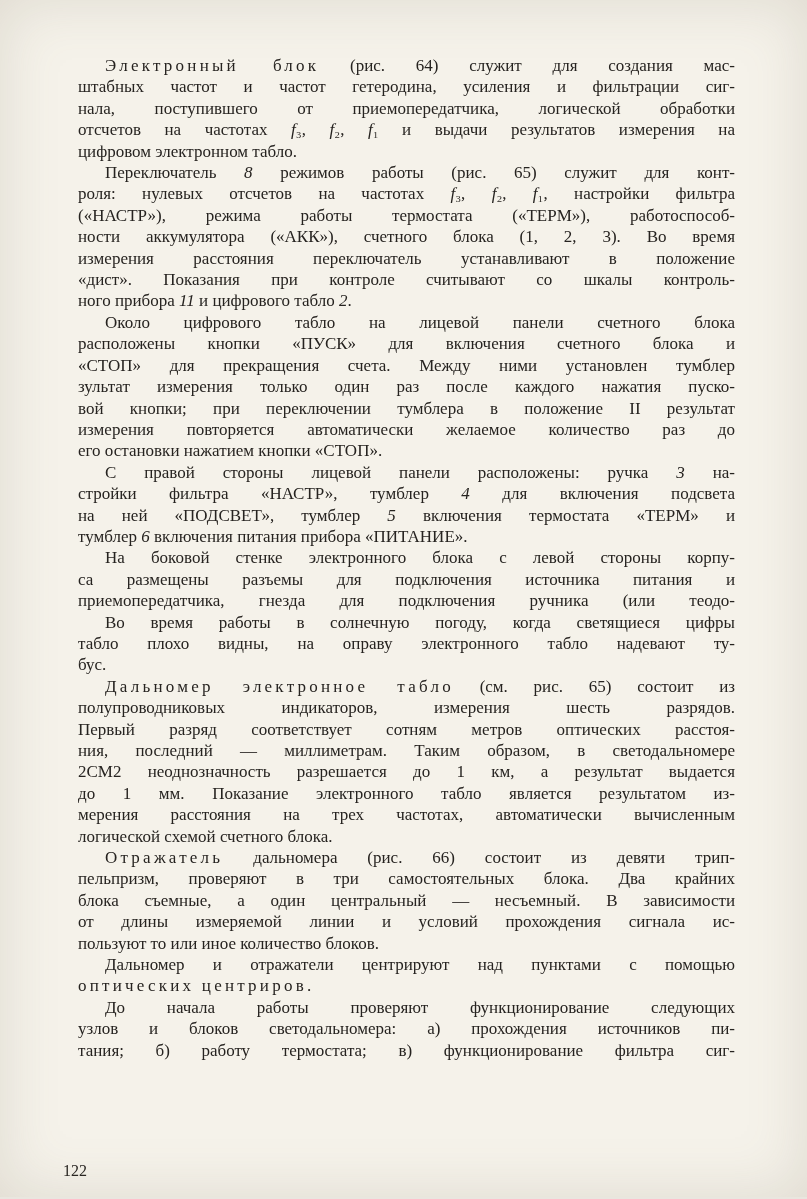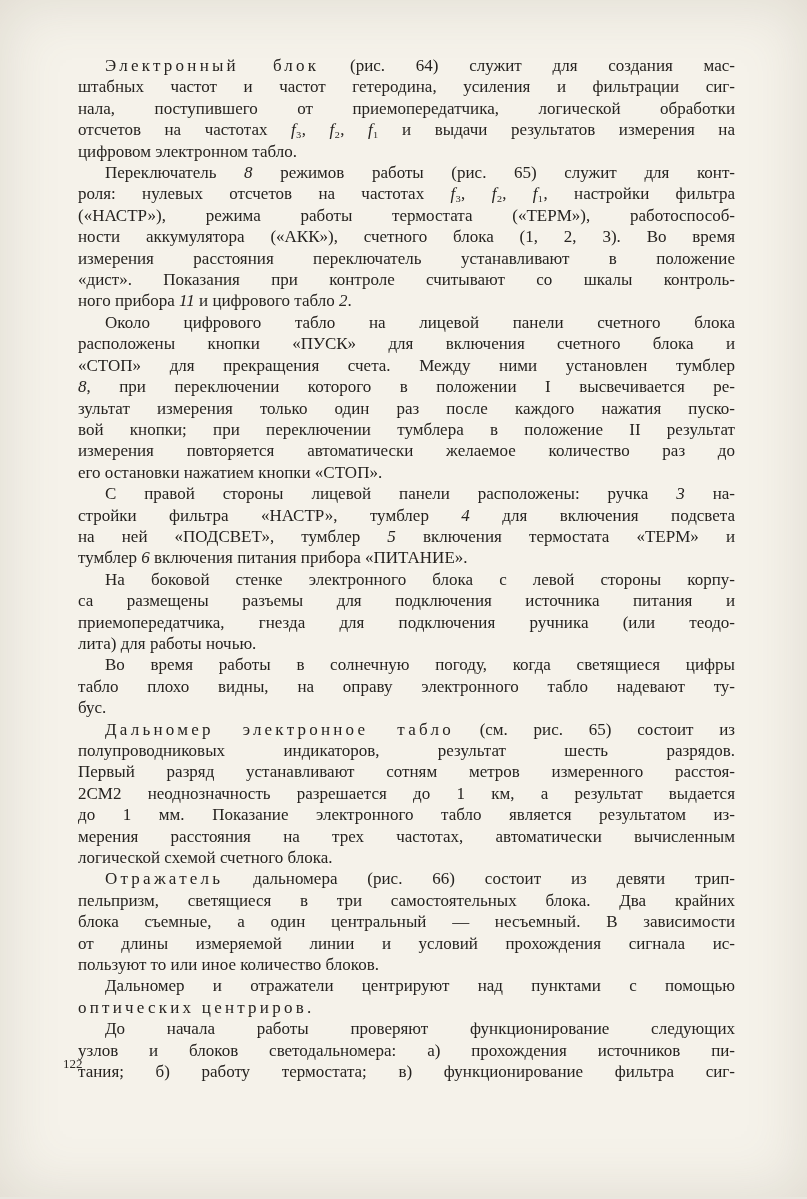--- a/index.html
+++ b/index.html
@@ -47,22 +47,22 @@
   }
   .sp {
     letter-spacing: 0.19em;
   }
   i {
     font-style: italic;
   }
   .page-number {
     position: absolute;
     left: 63px;
-    top: 1056px;
-    font-size: 13px;
+    top: 1162px;
+    font-size: 16px;
     color: #2a2723;
   }
 </style>
 </head>
 <body>
 
 <div class="page">
   <div class="text-block">
       <div class="para">
         <div class="line first"><span class="sp">Электронный блок</span> (рис. 64) служит для создания мас-</div>
@@ -77,55 +77,54 @@
         <div class="line">(«НАСТР»), режима работы термостата («ТЕРМ»), работоспособ-</div>
         <div class="line">ности аккумулятора («АКК»), счетного блока (1, 2, 3). Во время</div>
         <div class="line">измерения расстояния переключатель устанавливают в положение</div>
         <div class="line">«дист». Показания при контроле считывают со шкалы контроль-</div>
         <div class="line last">ного прибора <i>11</i> и цифрового табло <i>2</i>.</div>
       </div>
       <div class="para">
         <div class="line first">Около цифрового табло на лицевой панели счетного блока</div>
         <div class="line">расположены кнопки «ПУСК» для включения счетного блока и</div>
         <div class="line">«СТОП» для прекращения счета. Между ними установлен тумблер</div>
-        <div class="line"><i>8</i>, при переключении которого в положении I высвечивается ре-</div>
         <div class="line">зультат измерения только один раз после каждого нажатия пуско-</div>
         <div class="line">вой кнопки; при переключении тумблера в положение II результат</div>
         <div class="line">измерения повторяется автоматически желаемое количество раз до</div>
         <div class="line last">его остановки нажатием кнопки «СТОП».</div>
       </div>
       <div class="para">
         <div class="line first">С правой стороны лицевой панели расположены: ручка <i>3</i> на-</div>
         <div class="line">стройки фильтра «НАСТР», тумблер <i>4</i> для включения подсвета</div>
         <div class="line">на ней «ПОДСВЕТ», тумблер <i>5</i> включения термостата «ТЕРМ» и</div>
         <div class="line last">тумблер <i>6</i> включения питания прибора «ПИТАНИЕ».</div>
       </div>
       <div class="para">
         <div class="line first">На боковой стенке электронного блока с левой стороны корпу-</div>
         <div class="line">са размещены разъемы для подключения источника питания и</div>
         <div class="line">приемопередатчика, гнезда для подключения ручника (или теодо-</div>
-        <div class="line last">лита) для работы ночью.</div>
       </div>
       <div class="para">
         <div class="line first">Во время работы в солнечную погоду, когда светящиеся цифры</div>
         <div class="line">табло плохо видны, на оправу электронного табло надевают ту-</div>
         <div class="line last">бус.</div>
       </div>
       <div class="para">
         <div class="line first"><span class="sp">Дальномер электронное табло</span> (см. рис. 65) состоит из</div>
-        <div class="line">полупроводниковых индикаторов, результат шесть разрядов.</div>
-        <div class="line">Первый разряд устанавливают сотням метров измеренного расстоя-</div>
+        <div class="line">полупроводниковых индикаторов, измерения шесть разрядов.</div>
+        <div class="line">Первый разряд соответствует сотням метров оптических расстоя-</div>
+        <div class="line">ния, последний — миллиметрам. Таким образом, в светодальномере</div>
         <div class="line">2СМ2 неоднозначность разрешается до 1 км, а результат выдается</div>
         <div class="line">до 1 мм. Показание электронного табло является результатом из-</div>
         <div class="line">мерения расстояния на трех частотах, автоматически вычисленным</div>
         <div class="line last">логической схемой счетного блока.</div>
       </div>
       <div class="para">
         <div class="line first"><span class="sp">Отражатель</span> дальномера (рис. 66) состоит из девяти трип-</div>
-        <div class="line">пельпризм, светящиеся в три самостоятельных блока. Два крайних</div>
+        <div class="line">пельпризм, проверяют в три самостоятельных блока. Два крайних</div>
         <div class="line">блока съемные, а один центральный — несъемный. В зависимости</div>
         <div class="line">от длины измеряемой линии и условий прохождения сигнала ис-</div>
         <div class="line last">пользуют то или иное количество блоков.</div>
       </div>
       <div class="para">
         <div class="line first">Дальномер и отражатели центрируют над пунктами с помощью</div>
         <div class="line last"><span class="sp">оптических центриров</span>.</div>
       </div>
       <div class="para">
         <div class="line first">До начала работы проверяют функционирование следующих</div>

